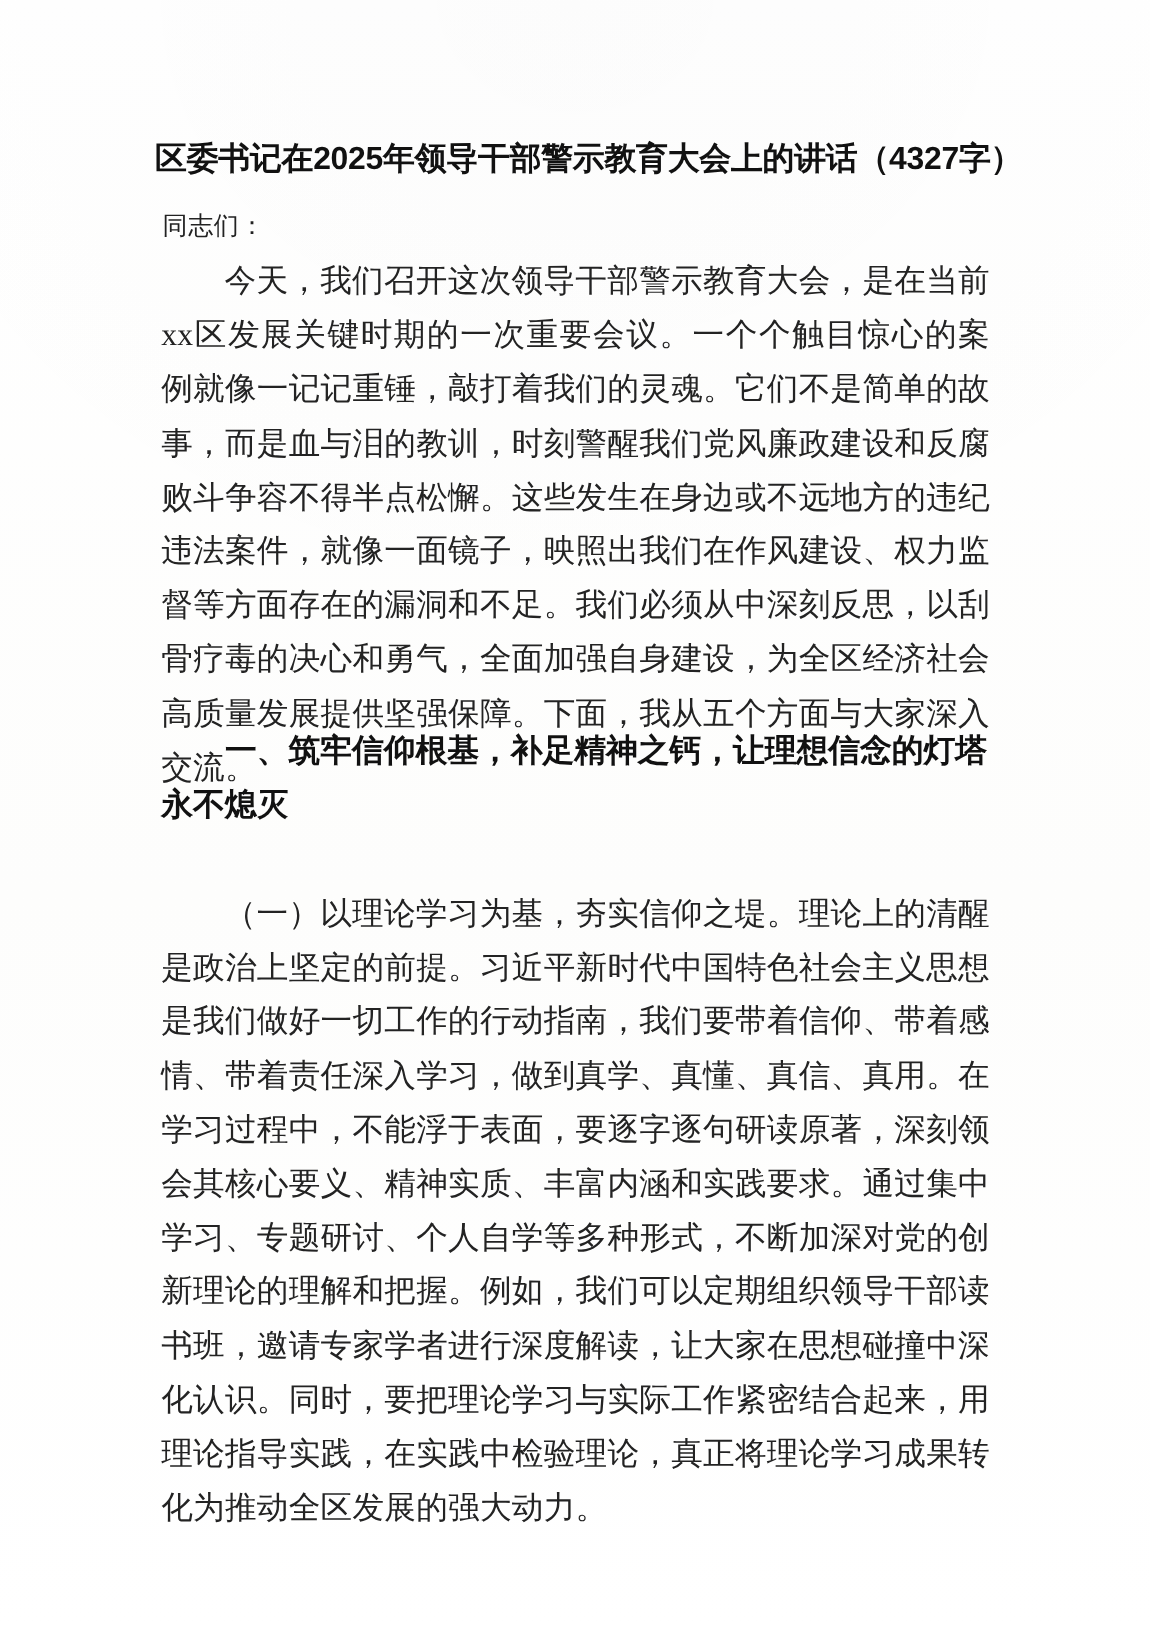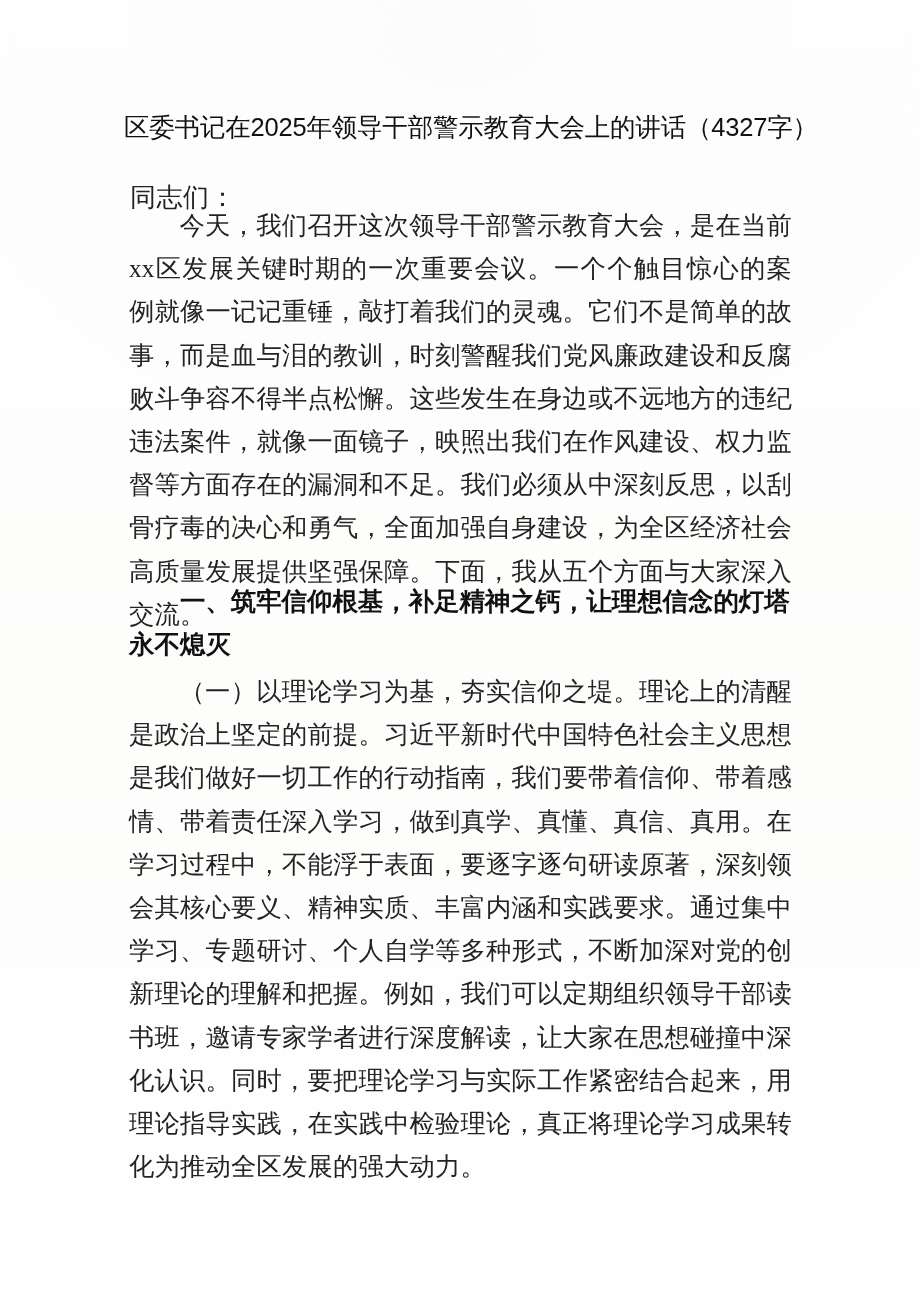--- a/index.html
+++ b/index.html
@@ -36,55 +36,55 @@
     z-index: 1;
   }
 
   
   .doc-title {
     position: absolute;
     left: 124px;
     top: 110px;
     width: 680px;
     font-family: "Liberation Sans", "DejaVu Sans", sans-serif;
-    font-weight: normal;
+    font-weight: bold;
     font-size: 25.5px;
     line-height: 34px;
     letter-spacing: -0.2px;
     color: #111111;
     white-space: nowrap;
   }
 
   
   .salutation {
     position: absolute;
     left: 130px;
-    top: 180px;
-    font-size: 26px;
+    top: 163px;
+    font-size: 20px;
     line-height: 36px;
     color: #222;
     letter-spacing: 0.5px;
   }
 
   
   .para {
     position: absolute;
     left: 129px;
     width: 663px;
     font-size: 25.3px;
     line-height: 43.2px;
     text-align: justify;
     text-justify: inter-character;
     text-indent: 2em;
     color: #232323;
     letter-spacing: 0.2px;
     word-break: break-all;
   }
   #para-opening { top: 204px; }
-  #para-theory  { top: 670px; }
+  #para-theory  { top: 710px; }
 
   
   .section-heading {
     position: absolute;
     left: 129px;
     width: 666px;
     font-family: "Liberation Sans", "DejaVu Sans", sans-serif;
     font-weight: bold;
     font-size: 25.5px;
     line-height: 43.2px;

